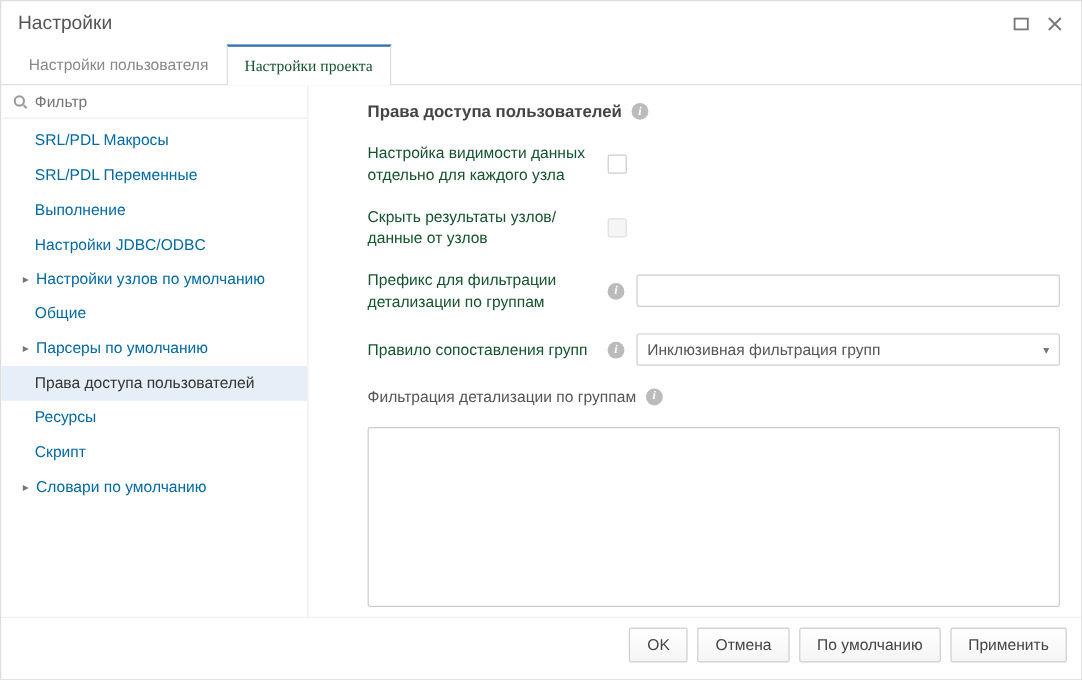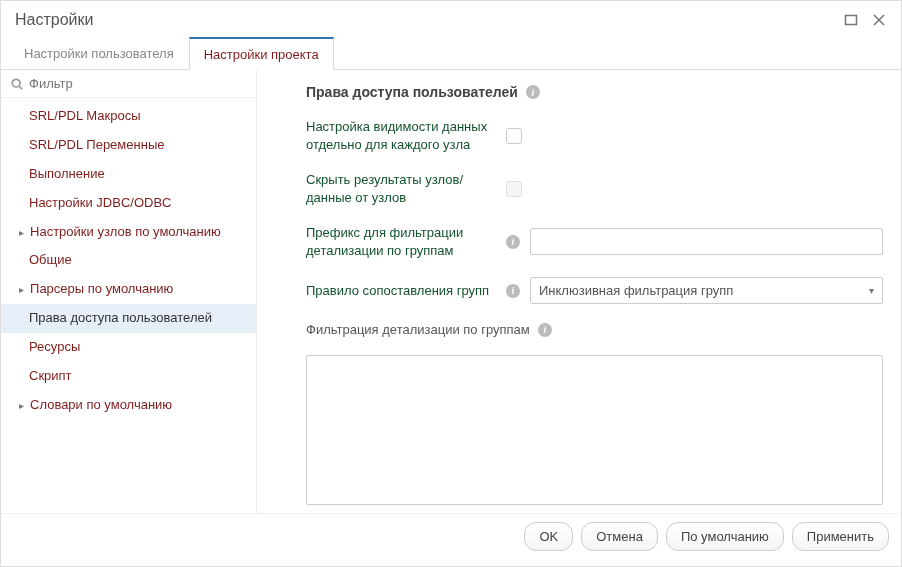--- a/index.html
+++ b/index.html
@@ -35,24 +35,25 @@
   .tab {
     padding: 8px 14px;
     color: #888;
     cursor: pointer;
     border: 1px solid transparent;
     border-bottom: none;
     margin-bottom: -1px;
     font-size: 13px;
   }
   .tab.active {
-    color: #7f1d1d;
+    color: #14532d;
     border-color: #3276b1 #ddd #fff #ddd;
     border-top: 2px solid #3276b1;
     background: #fff;
+    font-family: Liberation Serif, serif;
   }
   .body {
     display: flex;
     height: calc(100% - 42px - 36px - 44px);
     gap: 31px;
   }
   .sidebar {
     width: 256px;
     border-right: 1px solid #eee;
     display:flex;
@@ -72,21 +73,21 @@
     border:none; outline:none; font-size:13px; color:#555; flex:1; background:transparent;
   }
   .tree{
     overflow:auto;
     padding: 4px 0;
   }
   .item{
     display:flex;
     align-items:center;
     padding: 6px 10px 6px 28px;
-    color:#7f1d1d;
+    color:#0369a1;
     cursor:pointer;
     position:relative;
     line-height:1.3;
   }
   .item.parent{ padding-left:18px; }
   .item.parent::before{
     content:"▸";
     font-size:10px;
     color:#777;
     margin-right:6px;
@@ -178,21 +179,21 @@
     gap:8px;
     padding:8px 12px;
     border-top:1px solid #eee;
   }
   .btn{
     border:1px solid #ccc;
     background:linear-gradient(#fff,#f5f5f5);
     padding:6px 14px;
     font-size:13px;
     color:#444;
-    border-radius:12px;
+    border-radius:2px;
     cursor:pointer;
   }
 </style>
 </head>
 <body>
 
 <div class="titlebar">
   <h1>Настройки</h1>
   <div class="winbtns">
     <span class="winbtn">

